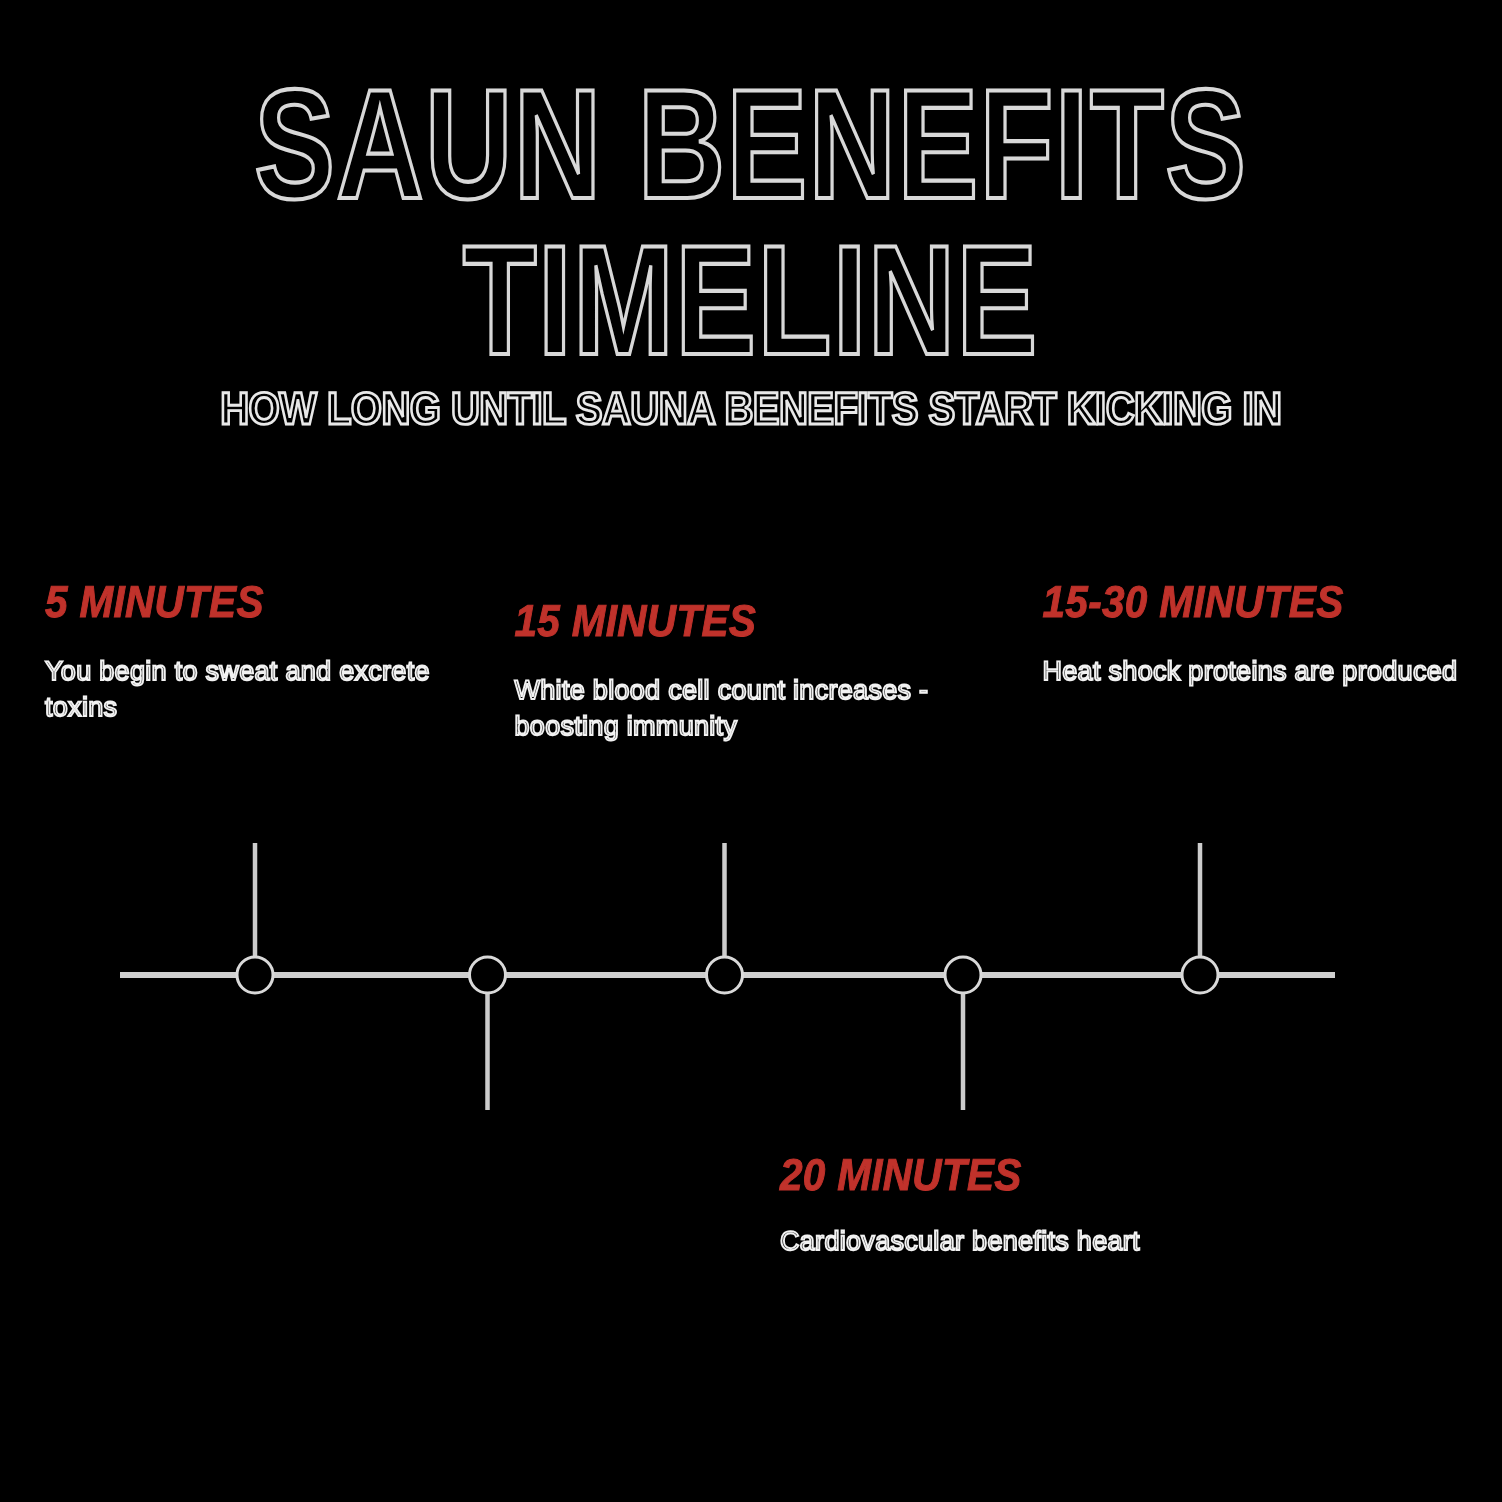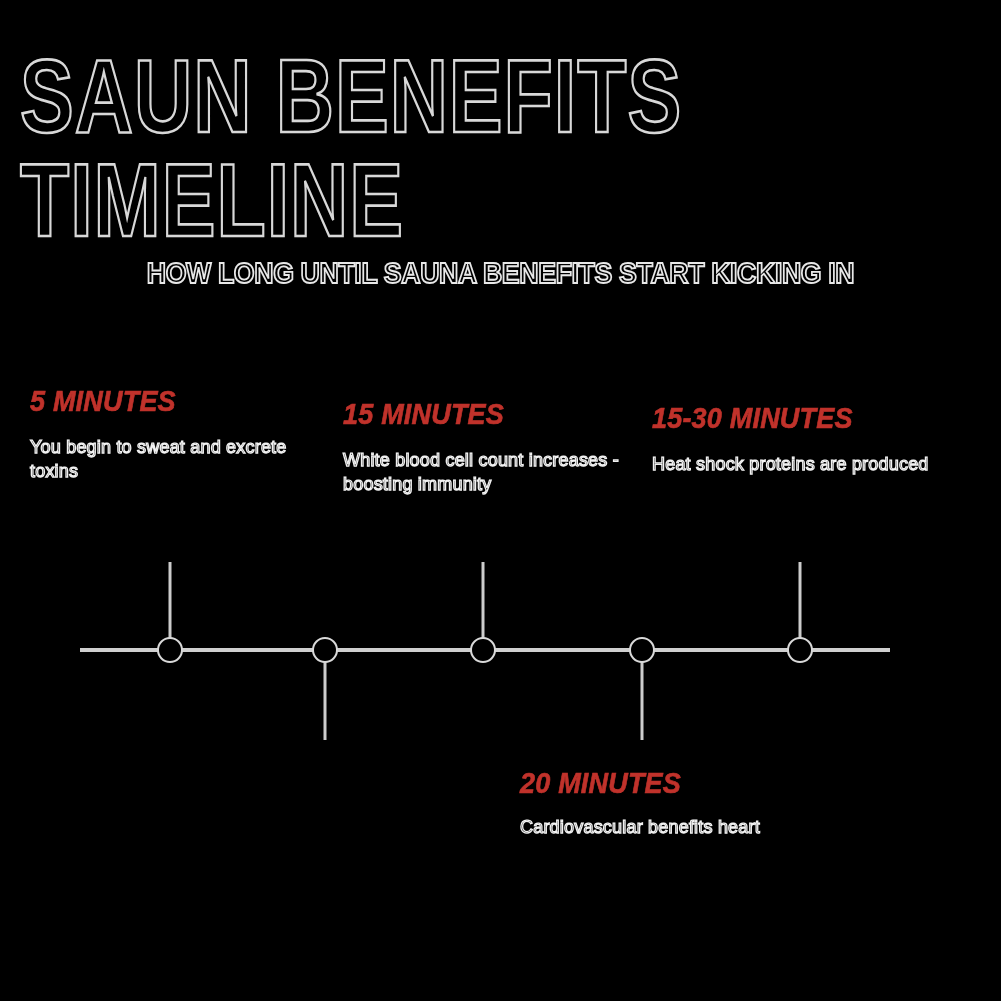--- a/index.html
+++ b/index.html
@@ -15,20 +15,21 @@
     overflow: hidden;
     font-family: "Liberation Sans", sans-serif;
   }
 
   
   .title-block {
     position: absolute;
     top: 48px;
     left: 0;
     width: 1001px;
+    text-align: center;
   }
   .title-line {
     font-family: "Liberation Sans", sans-serif;
     font-weight: 700;
     font-size: 84px;
     line-height: 0.95;
     letter-spacing: 1px;
     color: #000000;
     -webkit-text-stroke: 2.2px #d8d8d8;
     text-transform: uppercase;
@@ -152,18 +153,18 @@
   <div class="event above" style="left:493px; top:401px; width:300px;">
     <div class="event-time">15 MINUTES</div>
     <div class="event-desc">White blood cell count increases - boosting immunity</div>
   </div>
 
   <div class="event below" style="left:660px; top:755px; width:280px;margin-top:15px;">
     <div class="event-time">20 MINUTES</div>
     <div class="event-desc">Cardiovascular benefits heart</div>
   </div>
 
-  <div class="event above" style="left:797px; top:388px; width:290px;margin-top:17px;">
+  <div class="event above" style="left:840px; top:388px; width:290px;">
     <div class="event-time">15-30 MINUTES</div>
     <div class="event-desc">Heat shock proteins are produced</div>
   </div>
 
 </div>
 
 </body></html>

